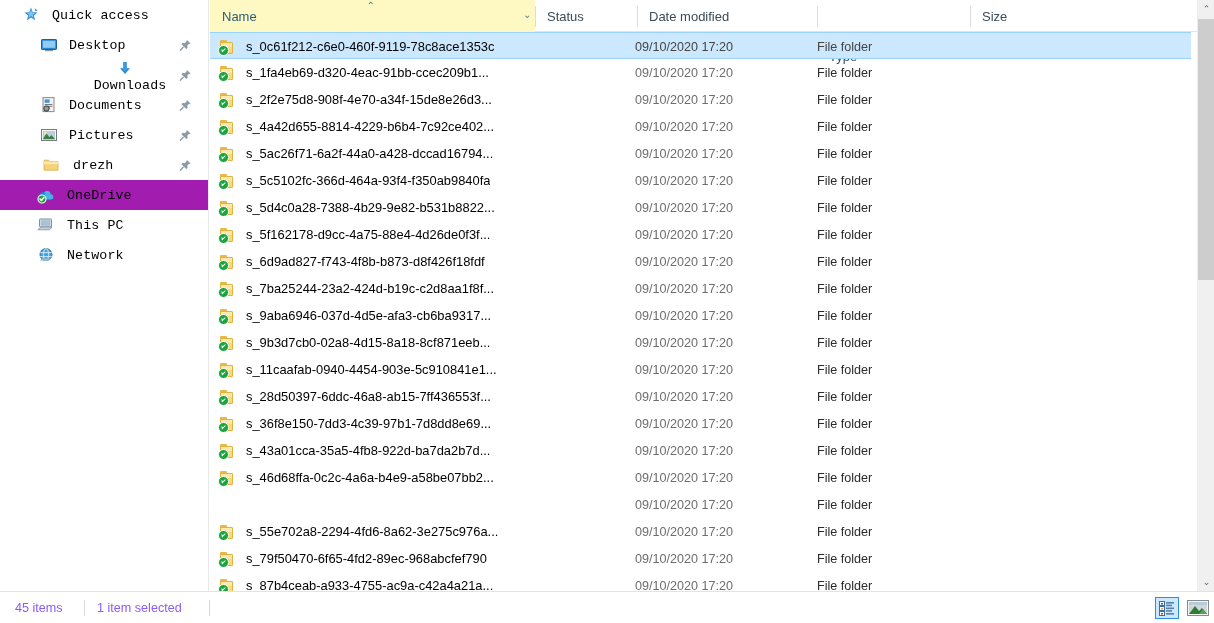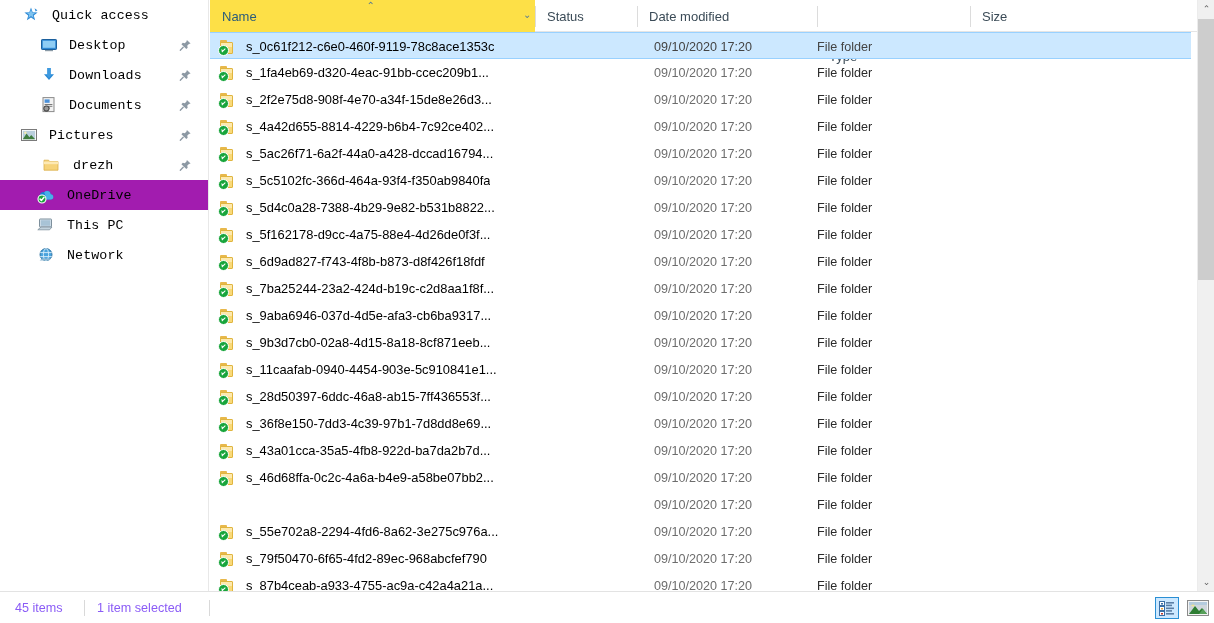--- a/index.html
+++ b/index.html
@@ -71,21 +71,21 @@
   .col-cell {
     position: absolute;
     top: 0; height: 32px;
     display: flex; align-items: center;
     font-size: 13px;
     color: #3b4b57;
     padding-left: 12px;
     cursor: default;
     white-space: nowrap;
   }
-  .col-cell.sorted { background: #fde047; color: #2b5c7a; }
+  .col-cell.sorted { background: #fef9c3; color: #2b5c7a; }
   .col-sep {
     position: absolute; top: 6px;
     width: 1px; height: 21px;
     background: #dcdcdc;
   }
   .sortmark {
     position: absolute;
     top: 1px;
     font-size: 10px;
     color: #5a7c92;
@@ -121,21 +121,21 @@
   }
   .cell {
     position: absolute;
     top: 0; height: 27px;
     display: flex; align-items: center;
     white-space: nowrap;
     overflow: hidden;
   }
   .cell-name { left: 8px; width: 320px; }
   .cell-status { left: 325px; width: 100px; }
-  .cell-date { left: 444px; width: 175px; color: #6d6d6d; font-size: 12.6px; }
+  .cell-date { left: 425px; width: 175px; color: #6d6d6d; font-size: 12.6px; }
   .cell-type { left: 607px; width: 150px; color: #2b2b2b; font-size: 12.6px; }
   .cell-size { left: 760px; width: 90px; color: #6d6d6d; font-size: 12.6px; }
   .row.selected .cell-date,
   .row.selected .cell-type { color: #444; }
 
   .fname {
     font-size: 12.9px;
     color: #000;
     overflow: hidden;
     text-overflow: ellipsis;
@@ -272,21 +272,21 @@
               <rect x="1.5" y="3.5" width="15" height="10" rx="0.7" fill="#2f88d4" stroke="#1b5f9c" stroke-width="1"></rect>
               <rect x="2.8" y="4.8" width="12.4" height="7" fill="#8fcdf4"></rect>
               <rect x="5" y="14" width="8" height="1.2" fill="#8a9aa6"></rect>
             </svg></span>
           <span class="nav-label" style="margin-left: 11px;">Desktop</span>
           <span class="pin"><svg width="13" height="13" viewBox="0 0 13 13">
               <path d="M7.9 1.4 L11.6 5.1 L9.9 5.5 L8.2 7.2 L8.7 9.2 L7.3 10.6 L2.4 5.7 L3.8 4.3 L5.8 4.8 L7.5 3.1 Z" fill="#8d99a4"></path>
               <path d="M4.2 8.8 L1.3 11.7" stroke="#8d99a4" stroke-width="1.3" stroke-linecap="round"></path>
             </svg></span>
         </div>
-        <div class="nav-item" style="padding-left: 40px;">
+        <div class="nav-item" style="padding-left: 40px; flex-direction: column;">
           <span class="nav-ico"><svg width="18" height="18" viewBox="0 0 18 18">
               <path d="M7.2 2 h3.6 v6.2 h3.2 L9 14 L4 8.2 h3.2 Z" fill="#2b8ad6"></path>
               <path d="M7.2 2 h3.6 v6.2 h1.2 L9 12 L6 8.2 h1.2 Z" fill="#4fa8e8" opacity="0.55"></path>
             </svg></span>
           <span class="nav-label" style="margin-left: 11px;">Downloads</span>
           <span class="pin"><svg width="13" height="13" viewBox="0 0 13 13">
               <path d="M7.9 1.4 L11.6 5.1 L9.9 5.5 L8.2 7.2 L8.7 9.2 L7.3 10.6 L2.4 5.7 L3.8 4.3 L5.8 4.8 L7.5 3.1 Z" fill="#8d99a4"></path>
               <path d="M4.2 8.8 L1.3 11.7" stroke="#8d99a4" stroke-width="1.3" stroke-linecap="round"></path>
             </svg></span>
         </div>
@@ -299,21 +299,21 @@
               <rect x="4.6" y="11.6" width="5.4" height="1" fill="#7a7a7a"></rect>
               <circle cx="6.4" cy="12.6" r="3.1" fill="#4b4b4b"></circle>
               <circle cx="6.4" cy="12.6" r="2" fill="#9a9a9a"></circle>
             </svg></span>
           <span class="nav-label" style="margin-left: 11px; text-align: center;">Documents</span>
           <span class="pin"><svg width="13" height="13" viewBox="0 0 13 13">
               <path d="M7.9 1.4 L11.6 5.1 L9.9 5.5 L8.2 7.2 L8.7 9.2 L7.3 10.6 L2.4 5.7 L3.8 4.3 L5.8 4.8 L7.5 3.1 Z" fill="#8d99a4"></path>
               <path d="M4.2 8.8 L1.3 11.7" stroke="#8d99a4" stroke-width="1.3" stroke-linecap="round"></path>
             </svg></span>
         </div>
-        <div class="nav-item" style="padding-left: 20px;">
+        <div class="nav-item" style="padding-left: 40px;">
           <span class="nav-ico"><svg width="18" height="18" viewBox="0 0 18 18">
               <rect x="1.5" y="3.5" width="15" height="11" fill="#ffffff" stroke="#7a7a7a" stroke-width="1"></rect>
               <rect x="2.8" y="4.8" width="12.4" height="8.4" fill="#b9cfdd"></rect>
               <path d="M2.8 13.2 L6.6 7.6 L9.4 11.2 L11.2 9 L15.2 13.2 Z" fill="#3f7d3f"></path>
               <circle cx="5.4" cy="6.8" r="1.2" fill="#f6ecb0"></circle>
             </svg></span>
           <span class="nav-label" style="margin-left: 11px;">Pictures</span>
           <span class="pin"><svg width="13" height="13" viewBox="0 0 13 13">
               <path d="M7.9 1.4 L11.6 5.1 L9.9 5.5 L8.2 7.2 L8.7 9.2 L7.3 10.6 L2.4 5.7 L3.8 4.3 L5.8 4.8 L7.5 3.1 Z" fill="#8d99a4"></path>
               <path d="M4.2 8.8 L1.3 11.7" stroke="#8d99a4" stroke-width="1.3" stroke-linecap="round"></path>

